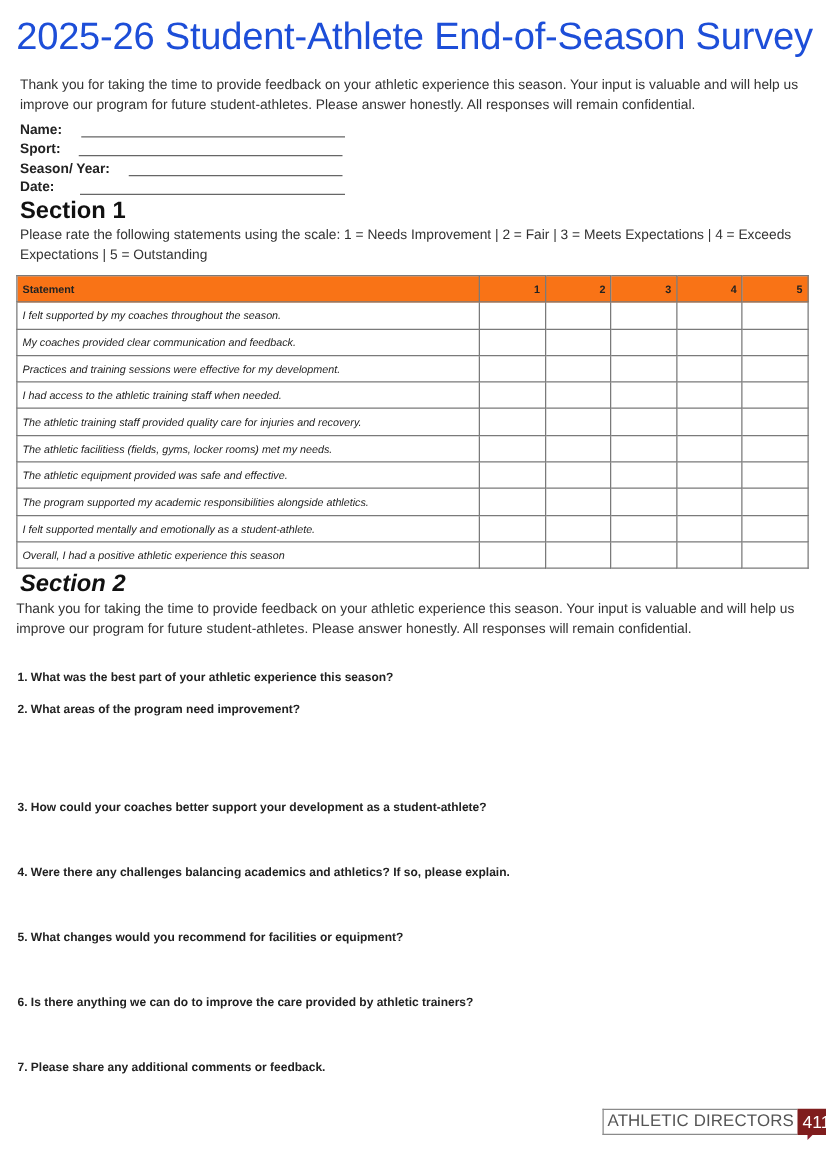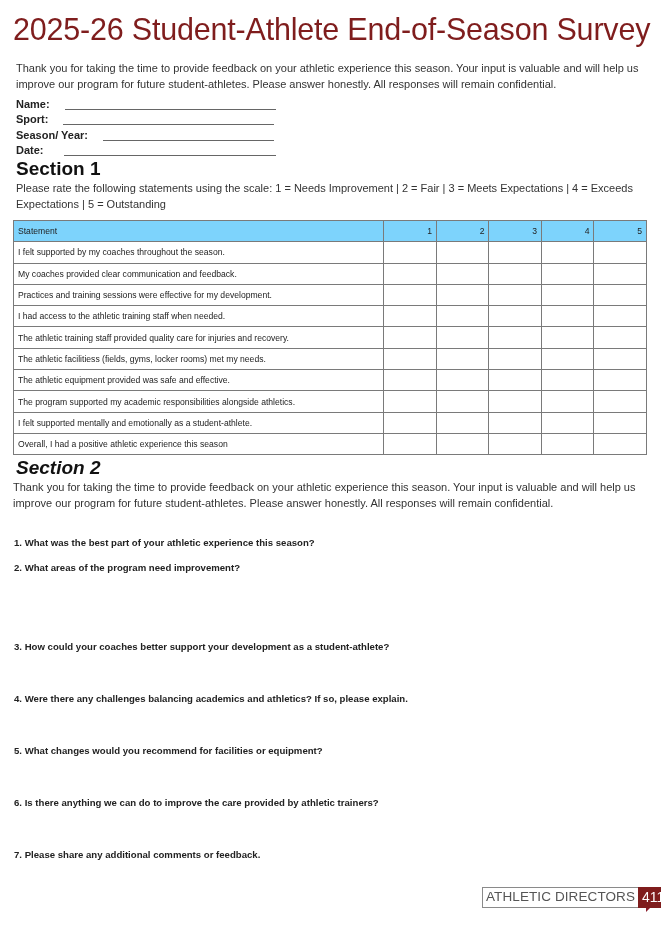--- a/index.html
+++ b/index.html
@@ -1,21 +1,21 @@
 <!DOCTYPE html>
 <html><head>
 <meta charset="utf-8">
 <style>
   * { box-sizing: border-box; margin: 0; padding: 0; }
   html, body { width: 661px; height: 936px; background: #ffffff; overflow: hidden; }
   body { font-family: "Liberation Sans", sans-serif; color: #111; position: relative; }
 
   .title {
     position: absolute; left: 13px; top: 12px;
-    font-size: 30.5px; font-weight: normal; letter-spacing: -0.2px; color: #7f1d1d;
+    font-size: 30.5px; font-weight: normal; letter-spacing: -0.2px; color: #1d4ed8;
     white-space: nowrap;
   }
   .intro {
     position: absolute; left: 16px; top: 60px; width: 635px;
     font-size: 11px; line-height: 16px; color: #333;
   }
   .fields { position: absolute; left: 16px; top: 94px; }
   .field { display: flex; align-items: flex-end; height: 15.5px; font-size: 11px; font-weight: bold; color: #222; gap: 12px; }
   .field .line { border-bottom: 1px solid #666; height: 10px; margin-left: 3px; }
 
@@ -26,24 +26,24 @@
   .sec1-desc {
     position: absolute; left: 16px; top: 180px; width: 640px;
     font-size: 11px; line-height: 16px; color: #333;
   }
 
   table.rating {
     position: absolute; left: 13px; top: 220px; width: 634px;
     border-collapse: collapse; font-size: 8.6px; color: #222;
   }
   table.rating th, table.rating td { border: 1px solid #7a7a7a; height: 21.3px; padding: 0 4px; }
-  table.rating th { background: #7dd3fc; font-weight: normal; text-align: left; }
+  table.rating th { background: #f97316; font-weight: bold; text-align: left; }
   table.rating th.num { text-align: right; width: 52.6px; }
   table.rating td.cell { width: 52.6px; }
-  table.rating td.stmt { width: 371px; }
+  table.rating td.stmt { width: 371px; font-style: italic; }
 
   .sec2-title { top: 457px; font-style: italic; }
   .sec2-desc {
     position: absolute; left: 13px; top: 479px; width: 640px;
     font-size: 11px; line-height: 16px; color: #333;
   }
   .question {
     position: absolute; left: 14px; font-size: 9.6px; font-weight: bold; color: #222;
   }
 

